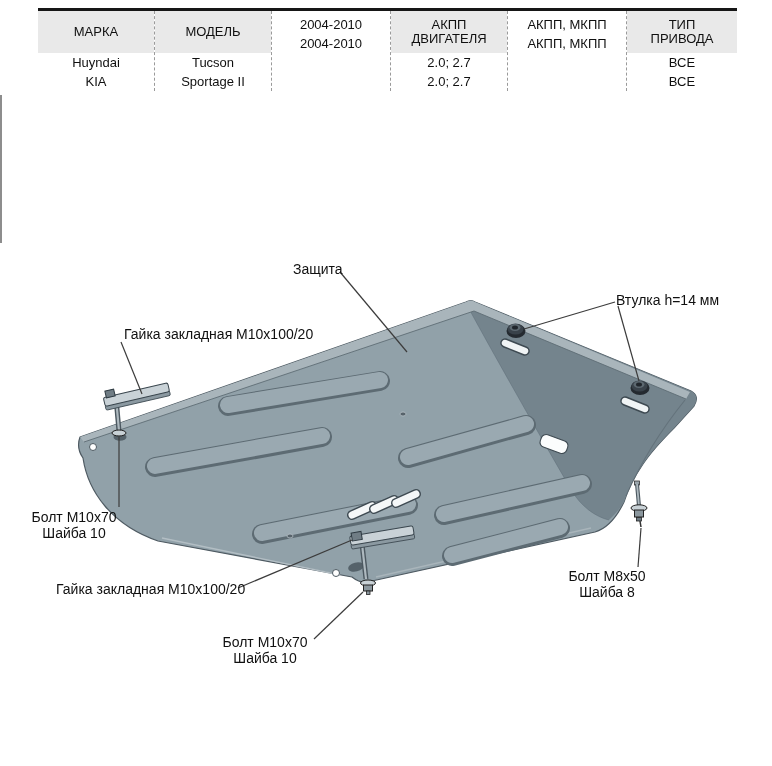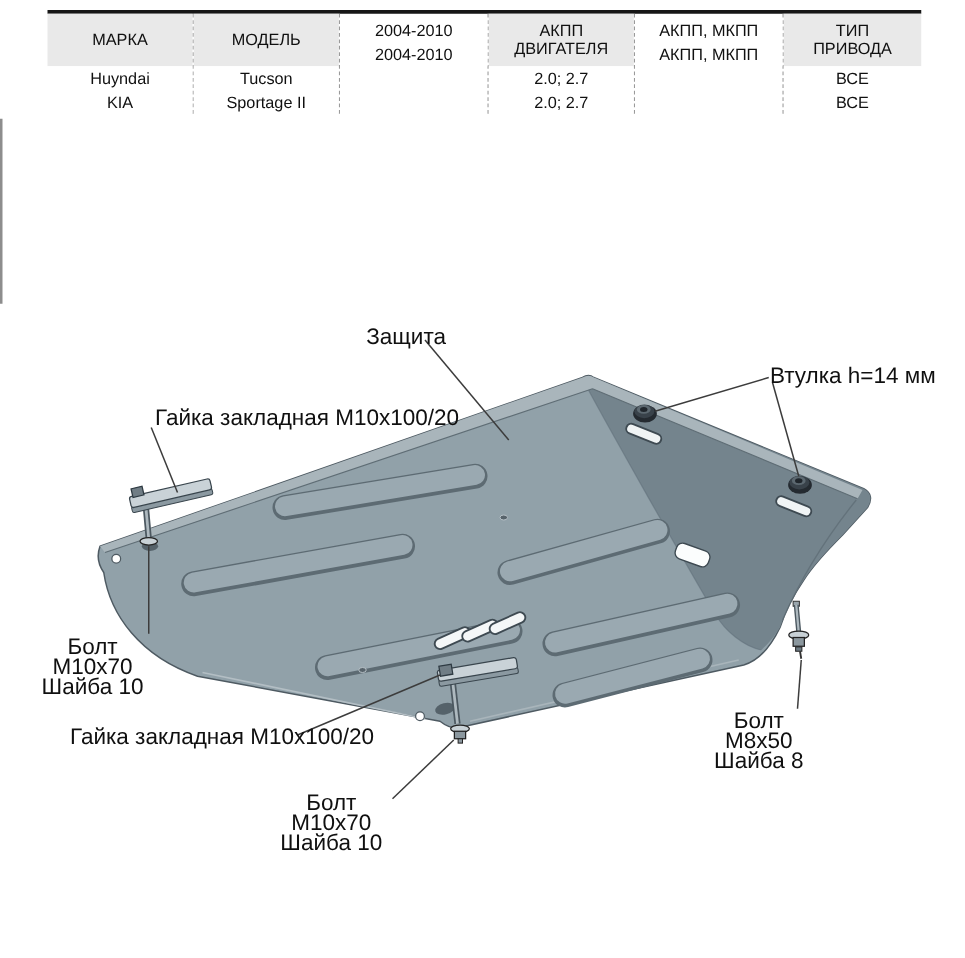--- a/index.html
+++ b/index.html
@@ -12,21 +12,21 @@
   .spec-col{border-right:1px dashed #9a9a9a;display:flex;flex-direction:column;}
   .spec-col:last-child{border-right:none;}
   .spec-th{height:42px;background:#e9e9e9;display:flex;align-items:center;justify-content:center;
            text-align:center;font-size:13px;line-height:14px;white-space:pre-line;}
   .spec-td{height:19px;display:flex;align-items:center;justify-content:center;
            font-size:13px;background:#fff;}
   .spec-col .spec-td:first-of-type{margin-top:4px;}
 
   
   .diagram-svg{position:absolute;left:0;top:0;}
-  .callout{position:absolute;font-size:18px;line-height:16px;white-space:nowrap;}
+  .callout{position:absolute;font-size:14px;line-height:16px;white-space:nowrap;}
   .callout.right{text-align:center;white-space:normal;}
   .page-edge{position:absolute;left:0;top:95px;width:2px;height:148px;background:#8d8d8d;}
 </style>
 </head>
 <body>
 
 <div class="canvas">
 
   <div class="page-edge"></div>
 

